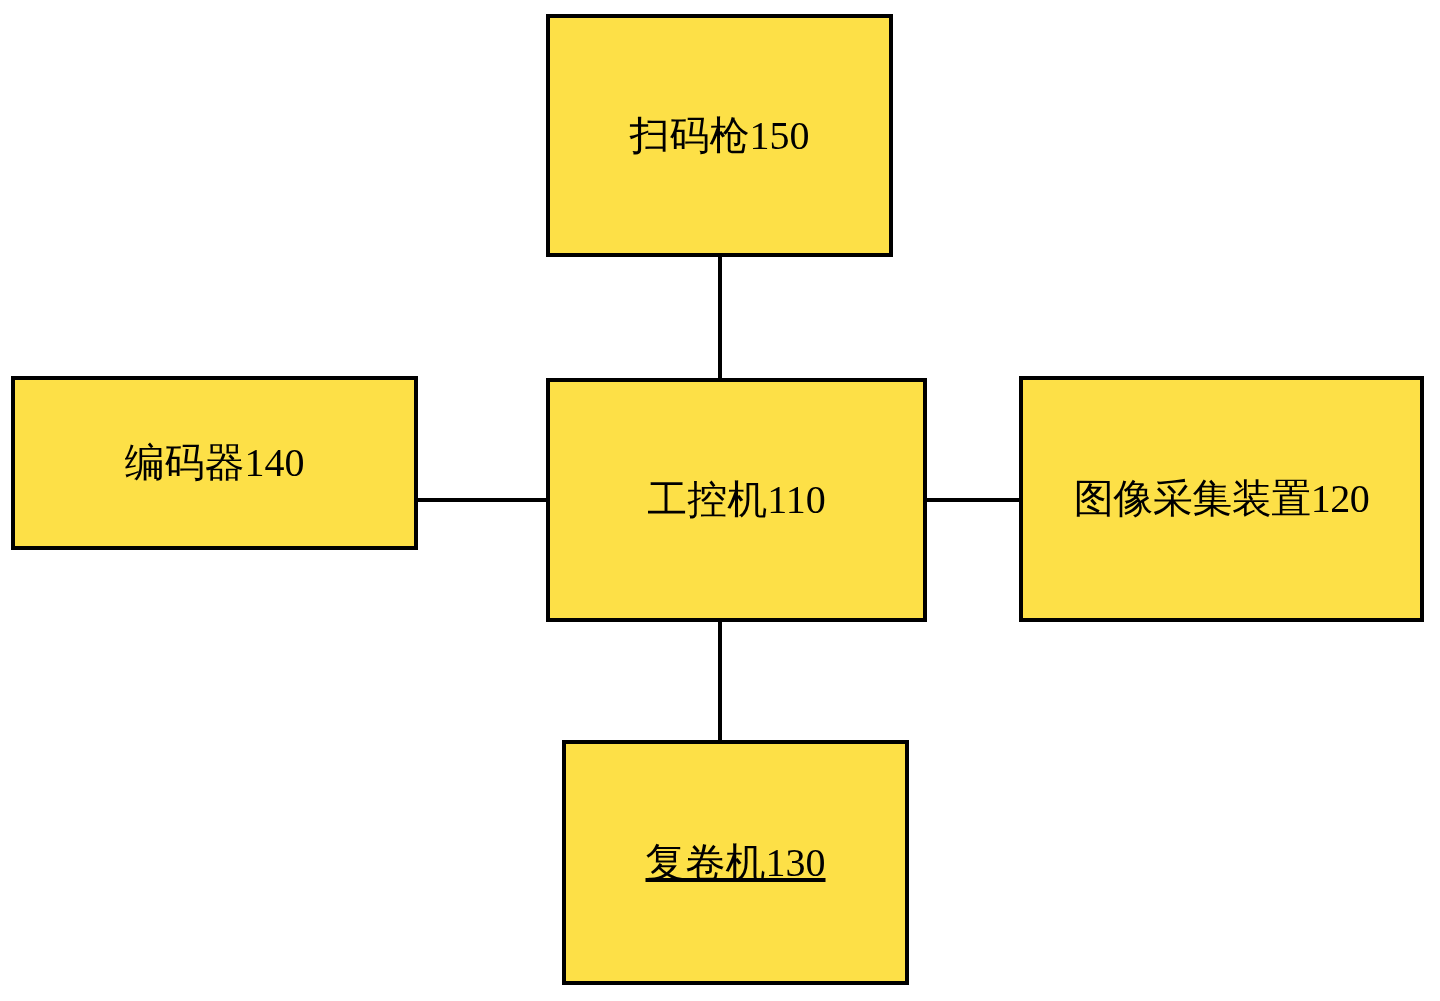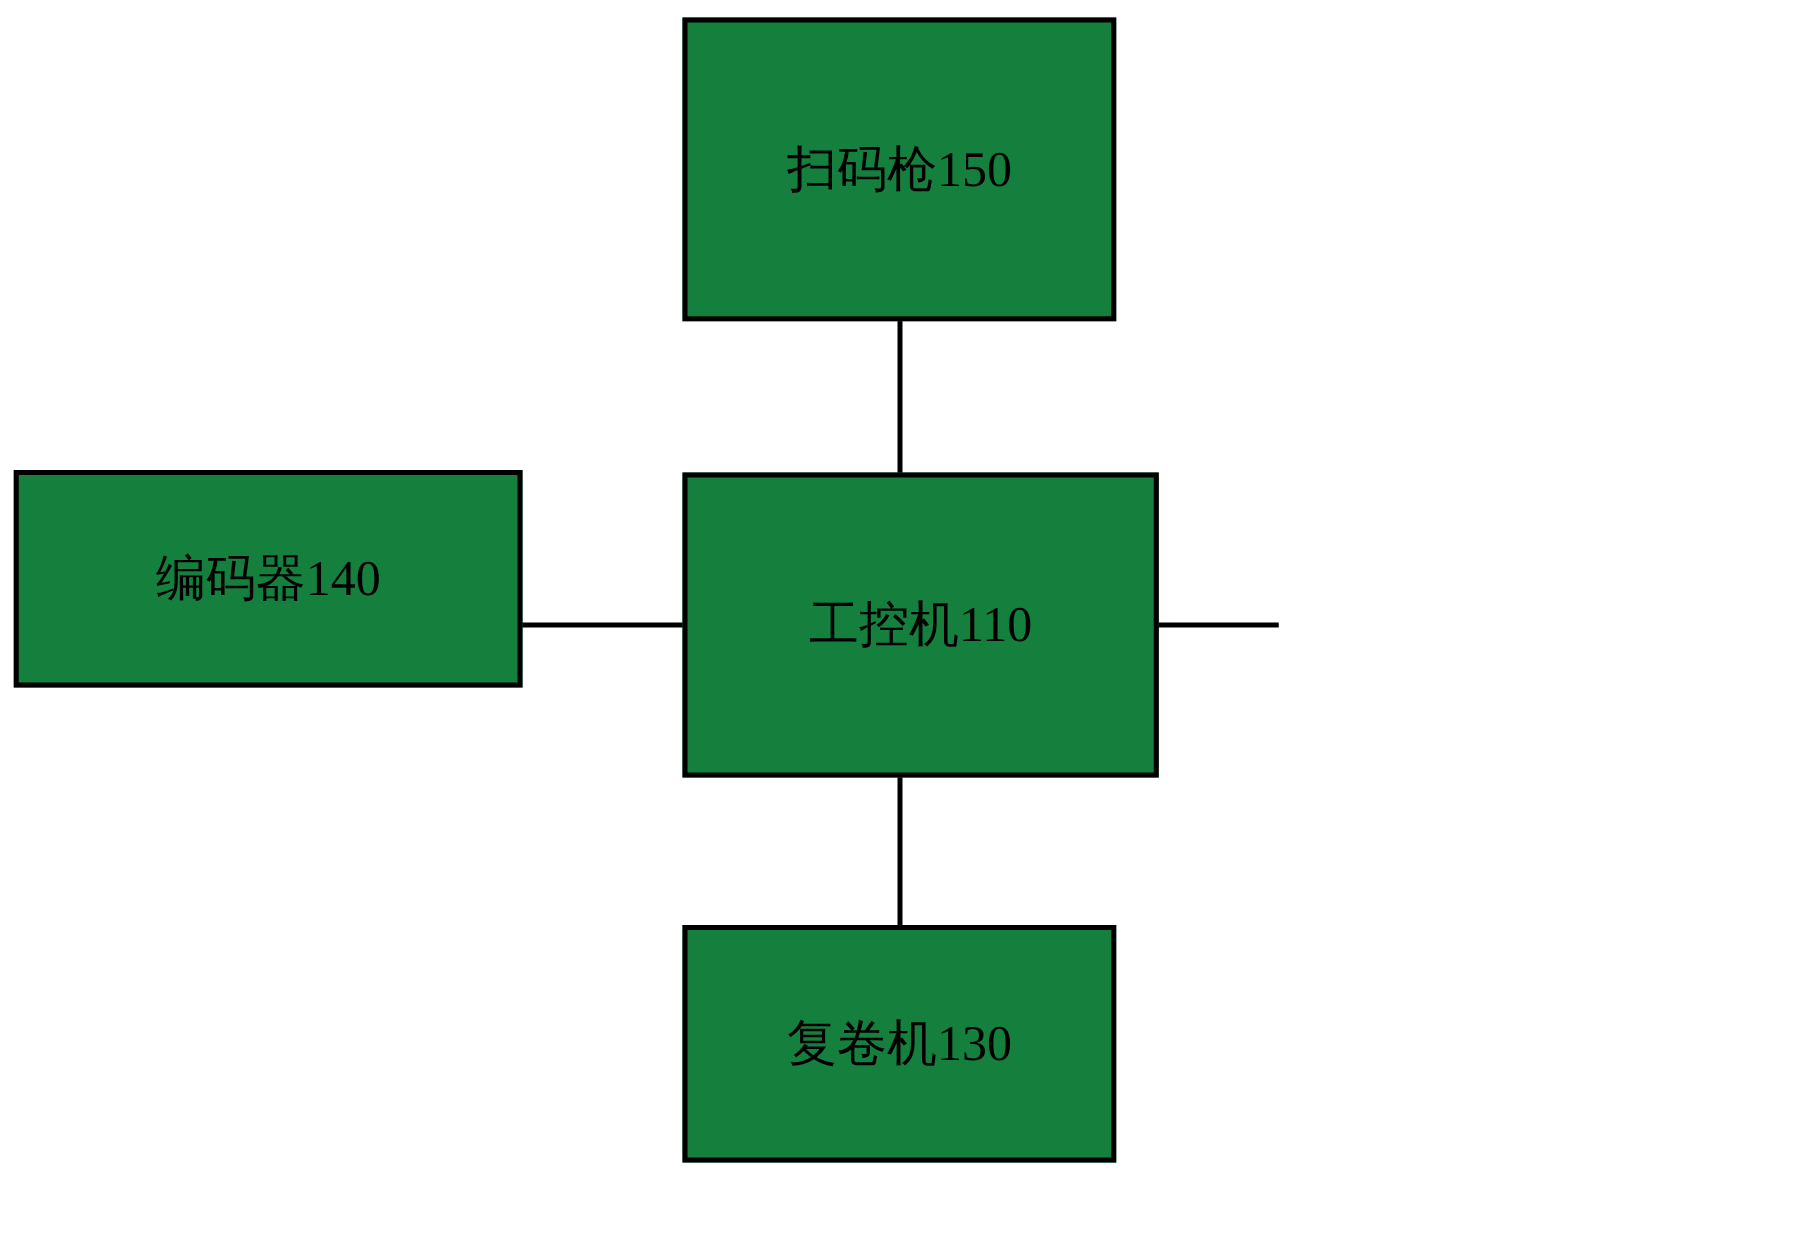--- a/index.html
+++ b/index.html
@@ -16,21 +16,21 @@
     position: relative;
     width: 1440px;
     height: 1001px;
     background: #ffffff;
     overflow: hidden;
   }
   .node-box {
     position: absolute;
     box-sizing: border-box;
     border: 4px solid #000000;
-    background: #15803d;
+    background: #fde047;
     display: flex;
     align-items: center;
     justify-content: center;
     z-index: 2;
   }
   .node-label {
     font-family: "Liberation Serif", "DejaVu Serif", serif;
     font-size: 40px;
     line-height: 1.1;
     color: #000000;
@@ -53,21 +53,21 @@
   }
   .connector.horizontal {
     height: 4px;
   }
 
   
   #box-scanner   { left: 546px; top: 14px;  width: 347px; height: 243px; }
   #box-encoder   { left: 11px;  top: 376px; width: 407px; height: 174px; }
   #box-ipc       { left: 546px; top: 378px; width: 381px; height: 244px; }
   #box-imaging   { left: 1019px;top: 376px; width: 405px; height: 246px; }
-  #box-rewinder  { left: 546px; top: 740px; width: 347px; height: 190px; }
+  #box-rewinder  { left: 562px; top: 740px; width: 347px; height: 245px; text-decoration: underline; }
 
   #conn-scanner-ipc   { left: 718px; top: 253px; height: 128px; }
   #conn-ipc-rewinder  { left: 718px; top: 618px; height: 126px; }
   #conn-encoder-ipc   { left: 414px; top: 498px; width: 136px; }
   #conn-ipc-imaging   { left: 889px; top: 498px; width: 134px; }
 </style>
 </head>
 <body>
 
 <div id="diagram-canvas">
@@ -82,18 +82,21 @@
   </div>
 
   <div class="node-box" id="box-encoder">
     <span class="node-label">编码器140</span>
   </div>
 
   <div class="node-box" id="box-ipc">
     <span class="node-label">工控机110</span>
   </div>
 
+  <div class="node-box" id="box-imaging">
+    <span class="node-label wide">图像采集装置120</span>
+  </div>
 
   <div class="node-box" id="box-rewinder">
     <span class="node-label">复卷机130</span>
   </div>
 
 </div>
 
 </body></html>

